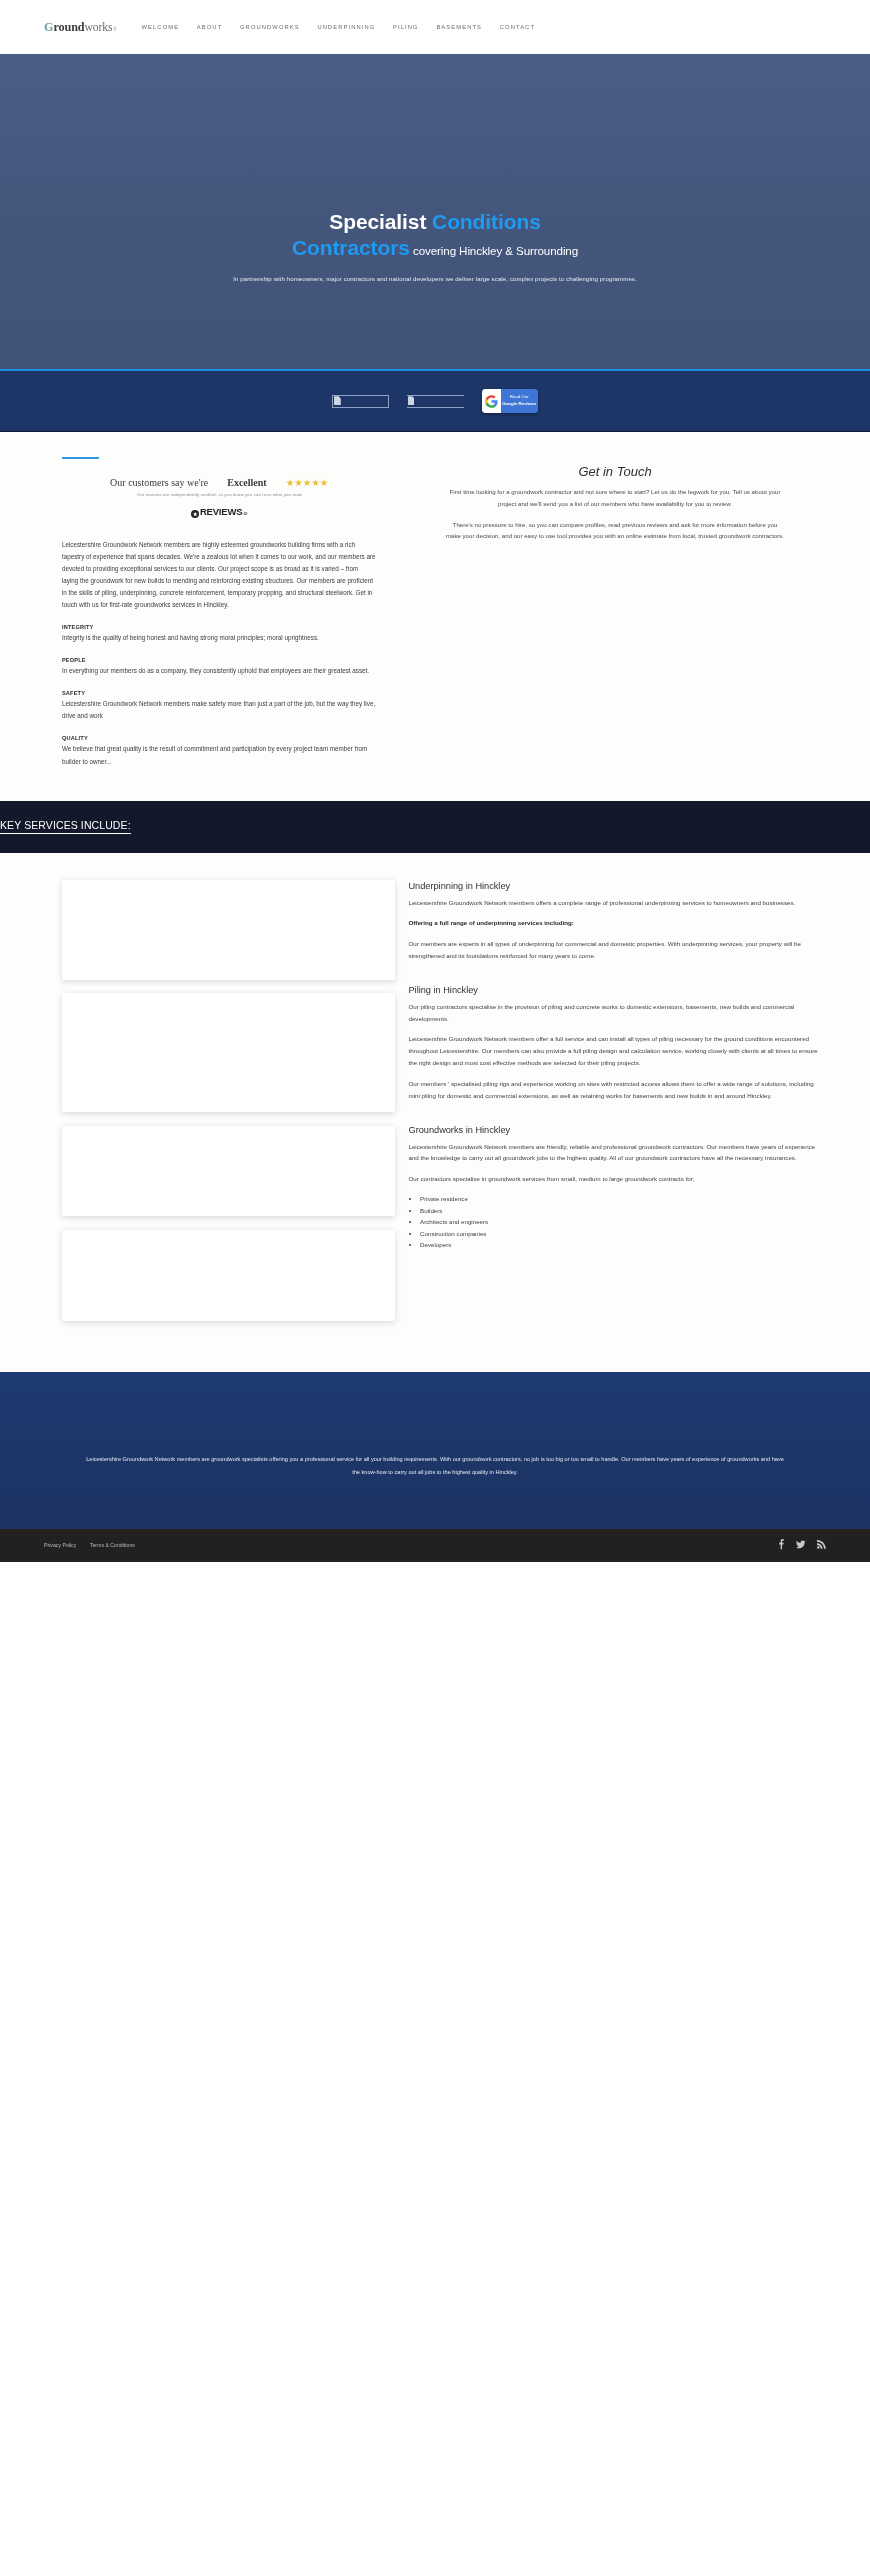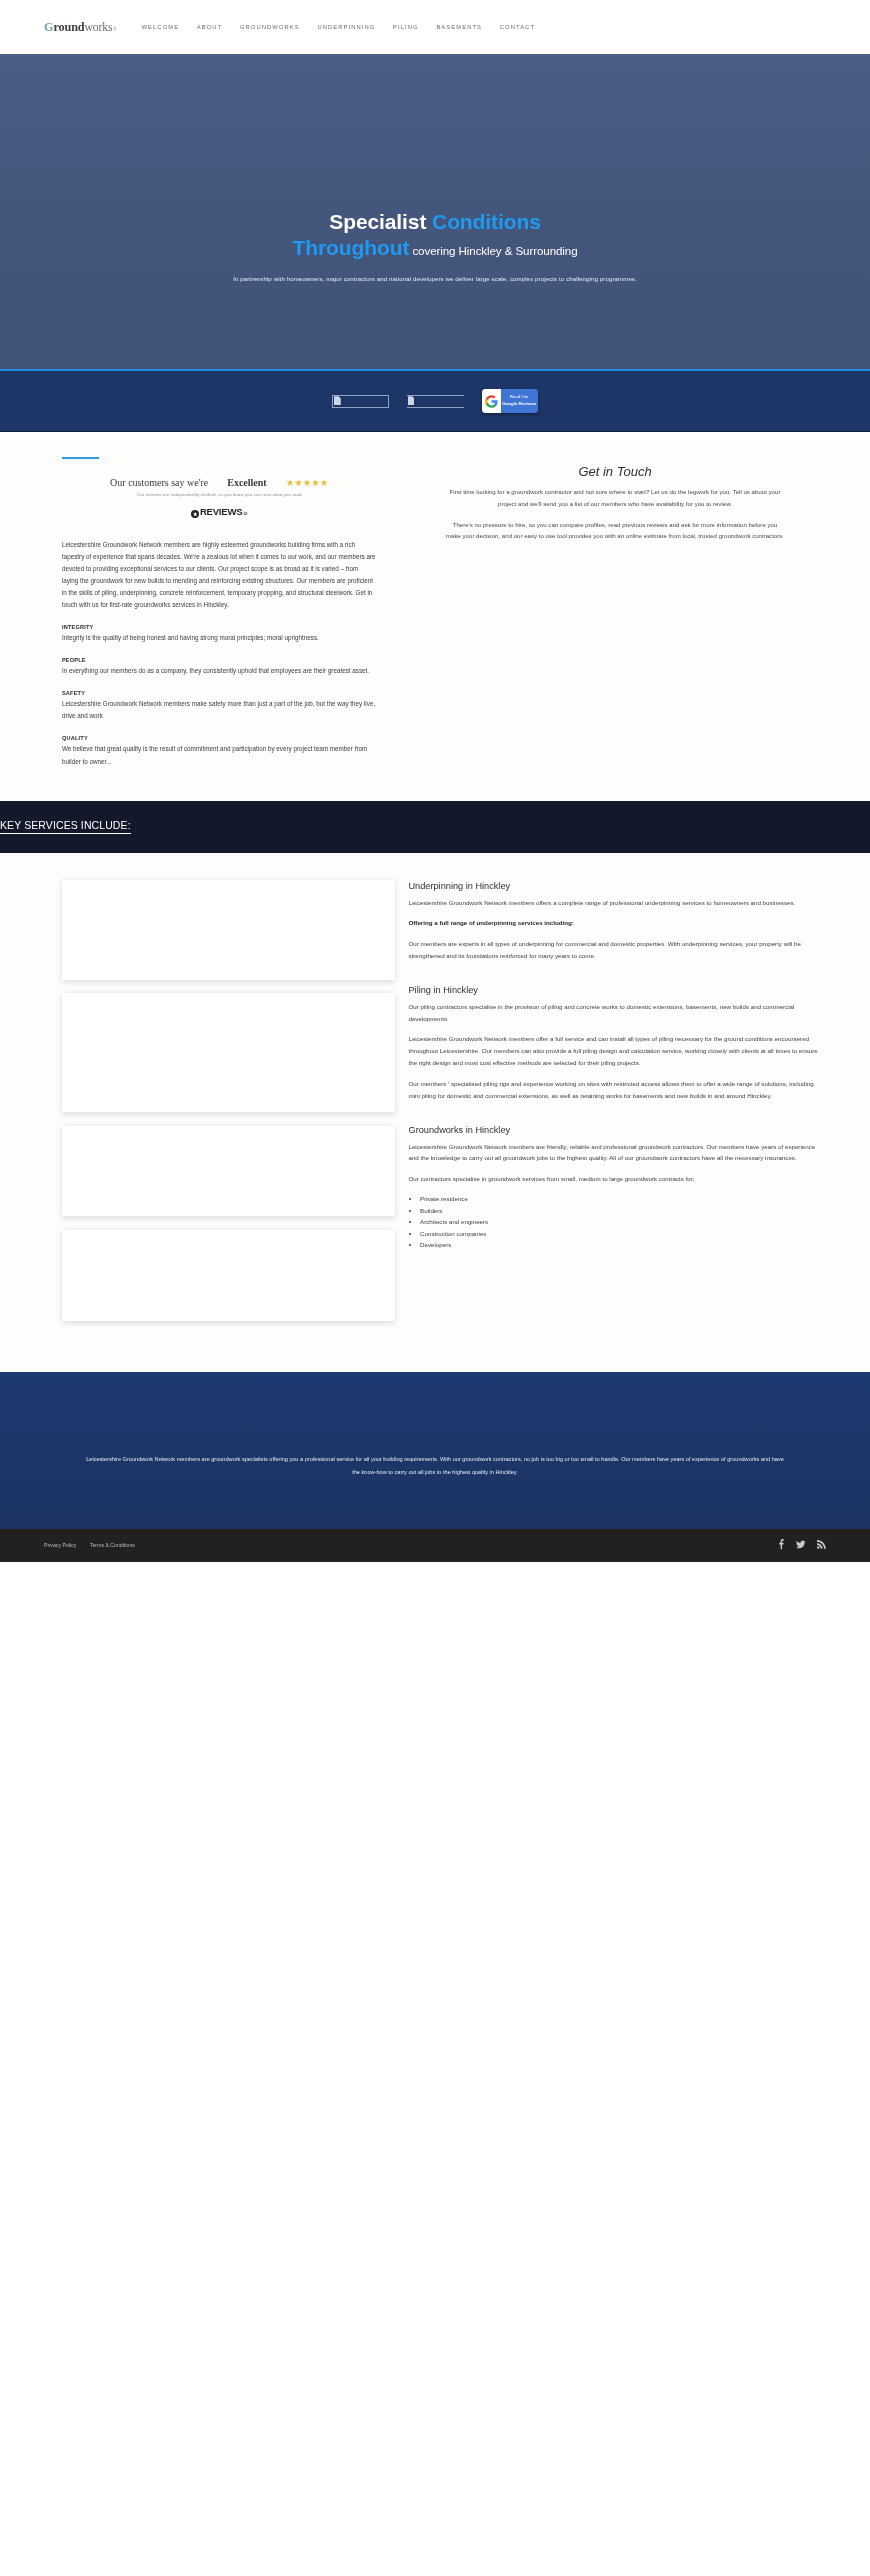--- a/index.html
+++ b/index.html
@@ -374,21 +374,21 @@
     <a href="#">UNDERPINNING</a>
     <a href="#">PILING</a>
     <a href="#">BASEMENTS</a>
     <a href="#">CONTACT</a>
   </nav>
 </header>
 
 <section class="hero">
   <h1 class="hero-title">
     <span>Specialist </span><span class="accent">Conditions</span><br>
-    <span class="accent">Throughout</span><span class="sub"> covering Hinckley &amp; Surrounding</span>
+    <span class="accent">Contractors</span><span class="sub"> covering Hinckley &amp; Surrounding</span>
   </h1>
   <p class="hero-sub">In partnership with homeowners, major contractors and national developers we deliver large scale, complex projects to challenging programmes.</p>
 </section>
 
 <section class="badge-strip">
   <div class="broken-img">
     <div class="glyph"></div>
   </div>
   <div class="broken-img no-box">
     <div class="glyph"></div>

